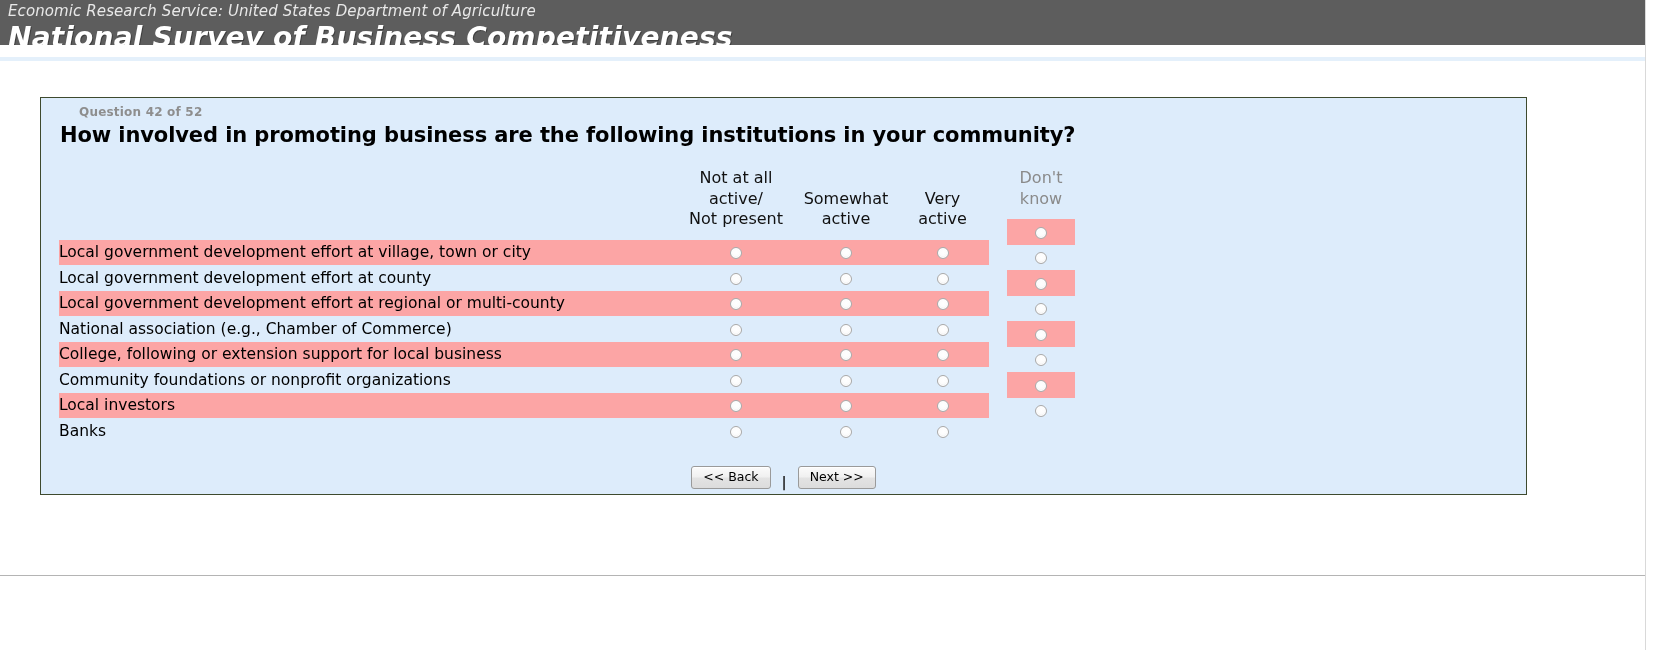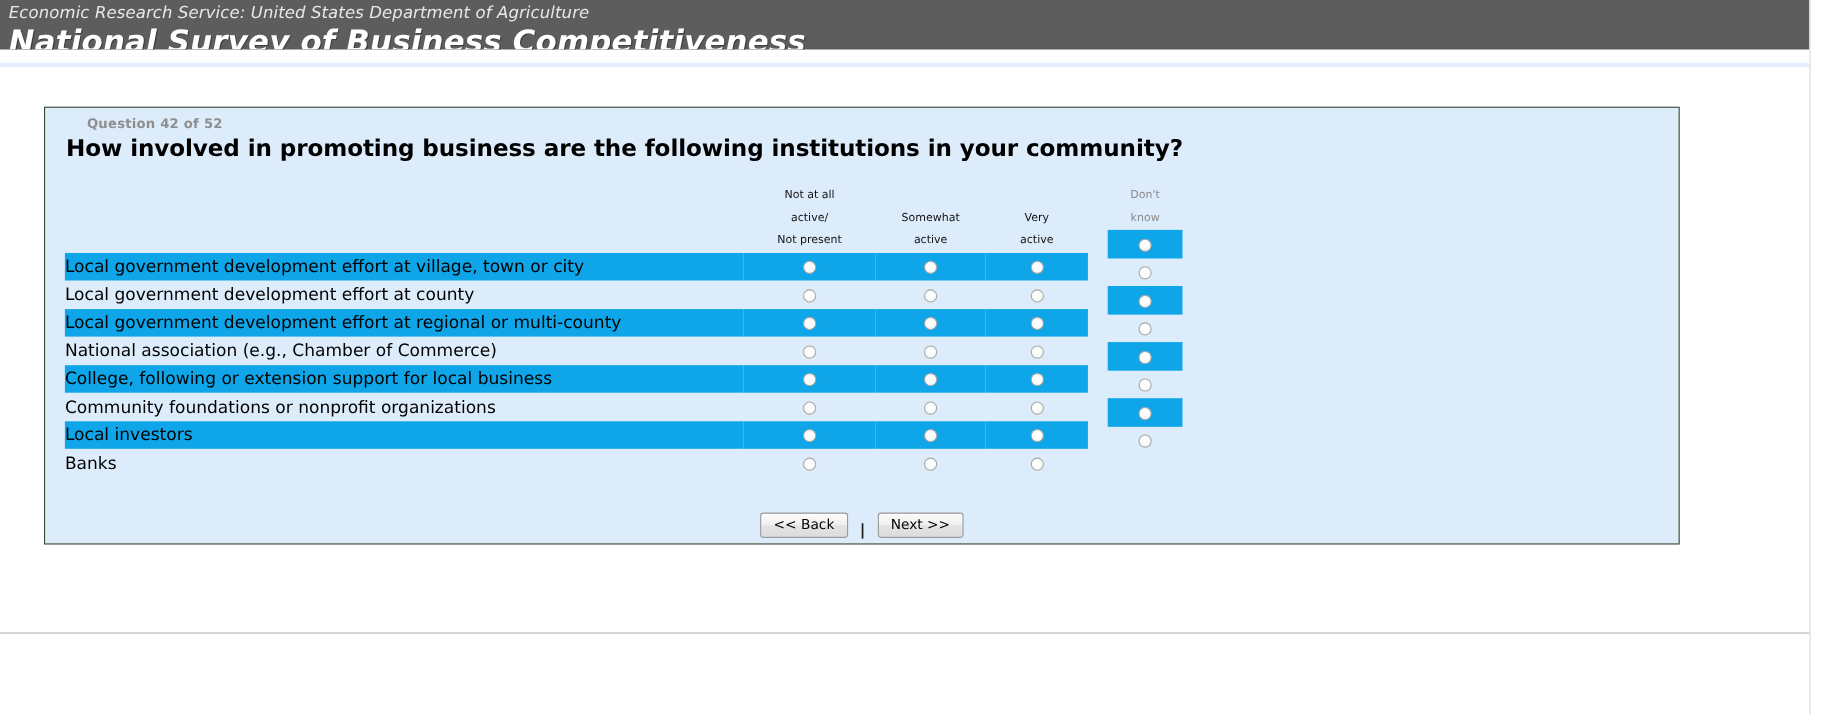--- a/index.html
+++ b/index.html
@@ -119,32 +119,32 @@
   .col-scale3 { width: 93px; }
 
   
   .tbl-dk { width: 68px; }
   .col-dk { width: 68px; }
 
   .matrix thead th {
     vertical-align: bottom;
     text-align: center;
     font-weight: normal;
-    font-size: 10px;
+    font-size: 16px;
     color: #111111;
     line-height: 20.5px;
-    padding-bottom: 0;
+    padding-bottom: 10px;
   }
   .matrix thead th.dk-head { color: #8a8a8a; }
 
   .matrix tbody td {
     height: 25.5px;
     vertical-align: middle;
   }
-  .matrix tbody tr.row-white > td { background: #0ea5e9; margin-left: 20px; }
+  .matrix tbody tr.row-white > td { background: #fca5a5; margin-left: 20px; }
   .matrix tbody tr.row-tint  > td { background: transparent; }
 
   td.cell-label {
     text-align: left;
     font-size: 15.5px;
     color: #000000;
     white-space: nowrap;
     padding-left: 9px;
   }
   td.cell-radio { text-align: center; }

